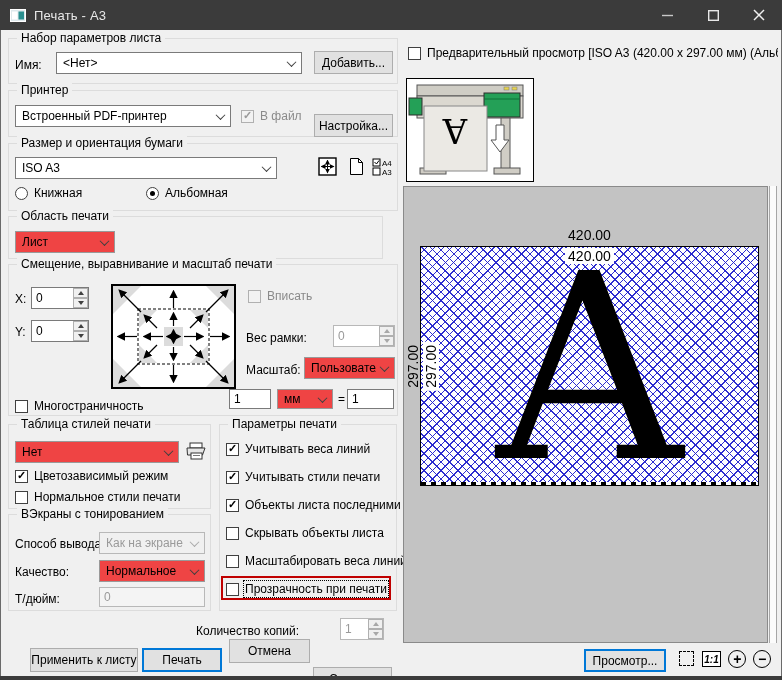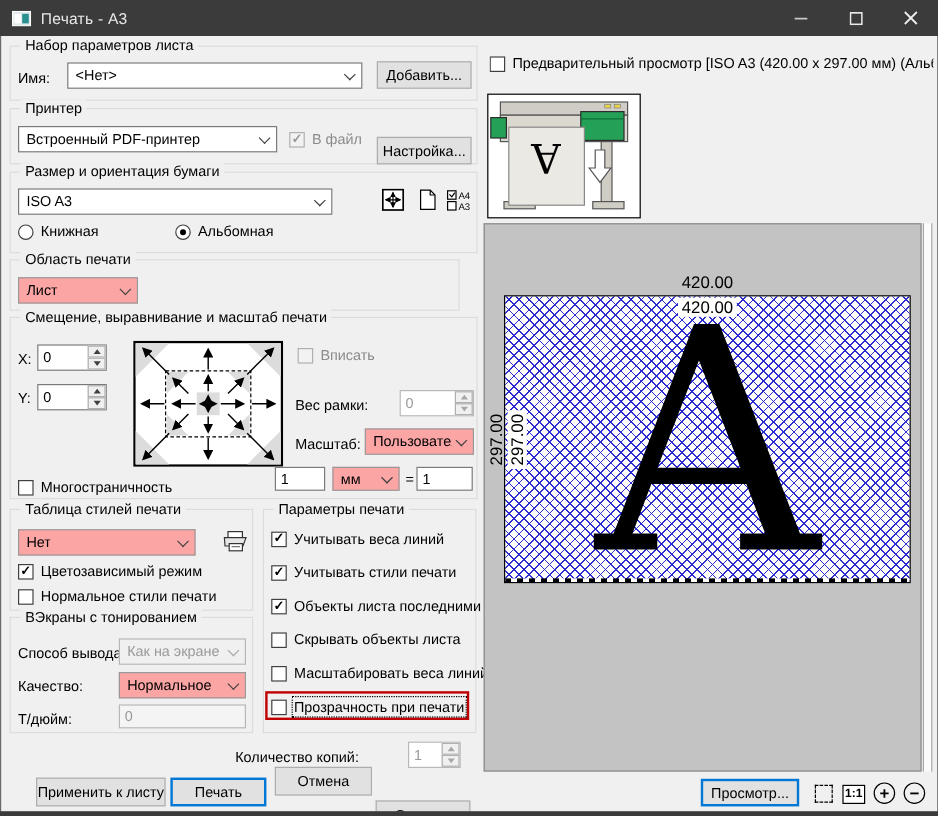--- a/index.html
+++ b/index.html
@@ -19,21 +19,21 @@
 
   
   .group { position:absolute; border:1px solid #dcdcdc; }
   .legend { position:absolute; top:-8px; left:8px; background:#f0f0f0; padding:0 4px; white-space:nowrap; }
   .lbl { position:absolute; white-space:nowrap; }
 
   
   .combo { position:absolute; height:22px; background:#fff; border:1px solid #7a7a7a;
            display:flex; align-items:center; justify-content:space-between; padding:0 6px; overflow:hidden; }
   .combo .val { white-space:nowrap; overflow:hidden; }
-  .combo.face { background:#fca5a5; border-color:#999; }
+  .combo.face { background:#ef4444; border-color:#999; }
   .combo.disabled { background:#f0f0f0; border-color:#b8b8b8; color:#9a9a9a; }
   .chev { width:7px; height:7px; border-right:1.3px solid #404040; border-bottom:1.3px solid #404040;
           transform:rotate(45deg) translate(-1px,-1px); flex:none; margin-left:5px; }
   .disabled .chev { border-color:#aaa; }
 
   .btn { position:absolute; background:#e1e1e1; border:1px solid #adadad; font-family:inherit; font-size:12px;
          display:flex; align-items:center; justify-content:center; white-space:nowrap; }
   .btn.default { border:2px solid #0078d7; }
 
   .checkbox { position:absolute; display:flex; align-items:center; gap:6px; white-space:nowrap; }
@@ -80,21 +80,21 @@
   .paper::after { content:""; position:absolute; left:0; right:0; bottom:0; height:3px;
       background:repeating-linear-gradient(90deg,#000 0 5px,#fff 5px 10px); }
   .big-letter { font-family:"DejaVu Serif", serif; font-size:258px; line-height:200px; color:#000; margin-top:6px; }
   .dim-h { position:absolute; text-align:center; font-size:14px; white-space:nowrap; }
   .dim-h .tag { padding:0 3px; }
   .dim-h.inner .tag { background:#fff; }
   .dim-v { position:absolute; display:flex; align-items:center; justify-content:center; }
   .dim-v span { writing-mode:vertical-rl; transform:rotate(180deg); font-size:14px; white-space:nowrap; padding:3px 0; }
   .dim-v.inner span { background:#fff; }
 
-  .zoom-ico { position:absolute; display:flex; align-items:center; justify-content:center; background:transparent; border:none; }
+  .zoom-ico { position:absolute; display:flex; align-items:flex-start; justify-content:center; background:transparent; border:none;font-style:italic; }
   .fit-sq { width:15px; height:15px; border:1.5px dashed #000; }
   .ratio-sq { min-width:17px; height:16px; border:1px solid #000; font-size:10px; font-weight:bold;
               display:flex; align-items:center; justify-content:center; padding:0 1px; background:#fff; }
   .circle { width:18px; height:18px; border:1.6px solid #000; border-radius:50%; display:flex; align-items:center;
             justify-content:center; font-size:14px; font-weight:bold; line-height:1; background:transparent; }
 
   .bottom-bar { position:absolute; left:0; top:676px; width:782px; height:4px; background:#3b3b3b; }
 </style>
 </head>
 <body>
@@ -320,21 +320,21 @@
       <span class="chev"></span>
     </div>
     <span class="lbl" style="left:329px;top:127px">=</span>
     <div class="input" style="left:338px;top:124px;width:47px;height:20px">
       <span>1</span>
     </div>
   </div>
 
   <div class="group" style="left:8px;top:424px;width:203px;height:85px">
     <span class="legend">Таблица стилей печати</span>
-    <div class="combo face" style="left:6px;top:16px;width:148px">
+    <div class="combo face" style="left:6px;top:16px;width:164px">
       <span class="val">Нет</span>
       <span class="chev"></span>
     </div>
     <button class="iconbtn" style="left:174px;top:16px;width:26px;height:22px">
       <span>
         <svg width="22" height="18" viewBox="0 0 22 18">
             <rect x="5" y="1" width="12" height="5" fill="#fff" stroke="#333"></rect>
             <path d="M2,6 h18 l-2.5,7 h-15 z" fill="#e6e6e6" stroke="#333"></path>
             <rect x="6" y="11" width="11" height="6" fill="#fff" stroke="#333"></rect>
             <line x1="8" y1="13.5" x2="15" y2="13.5" stroke="#777"></line>

